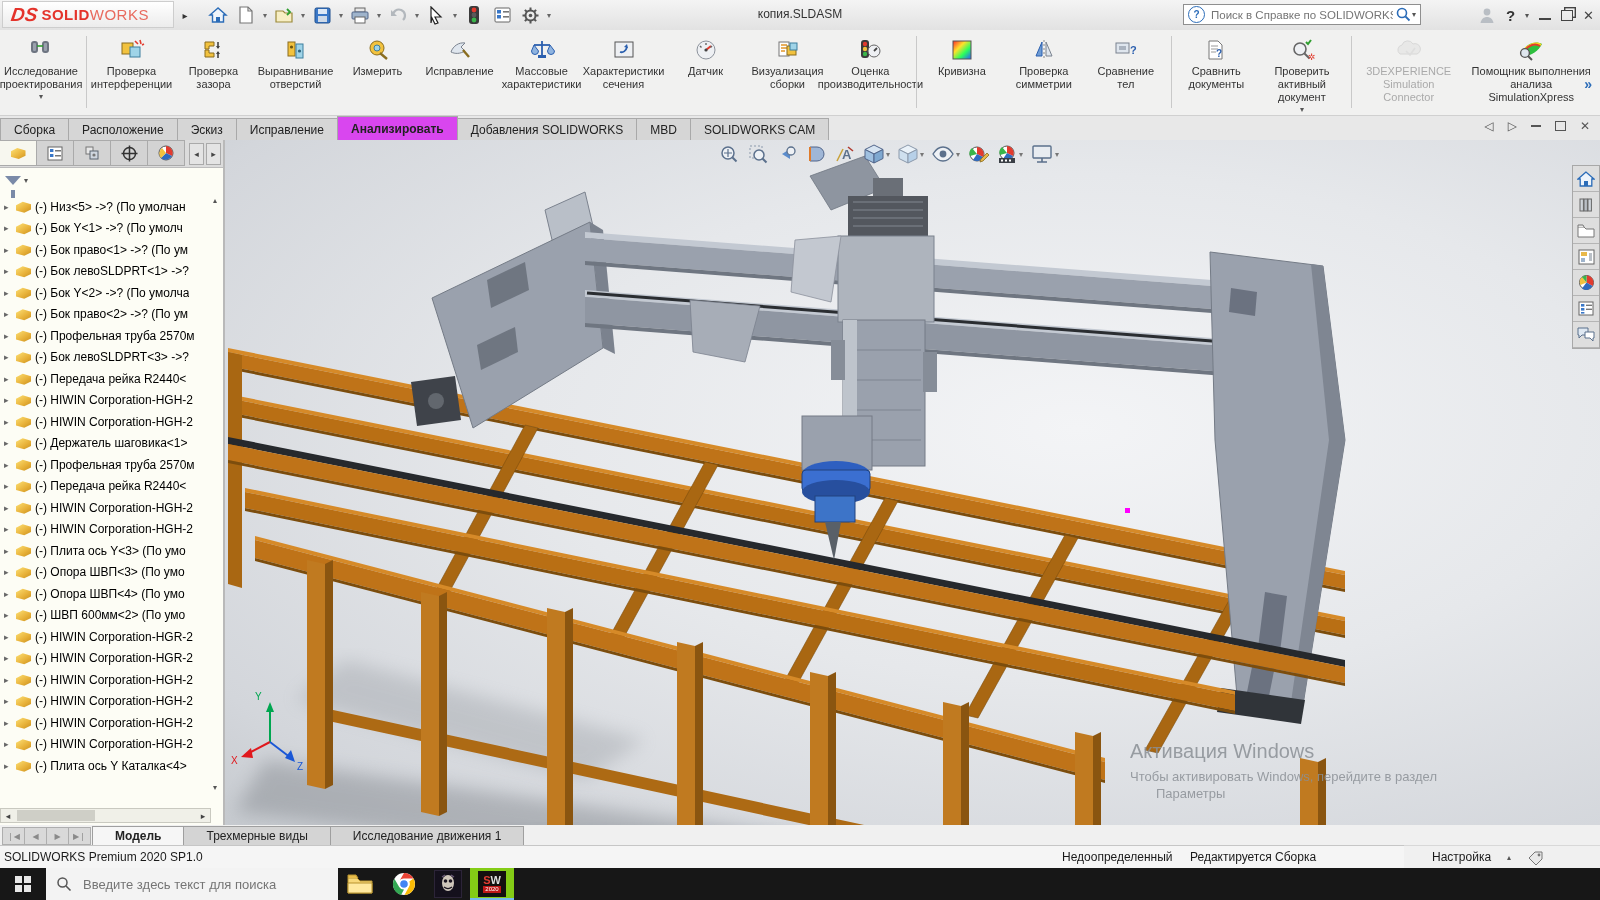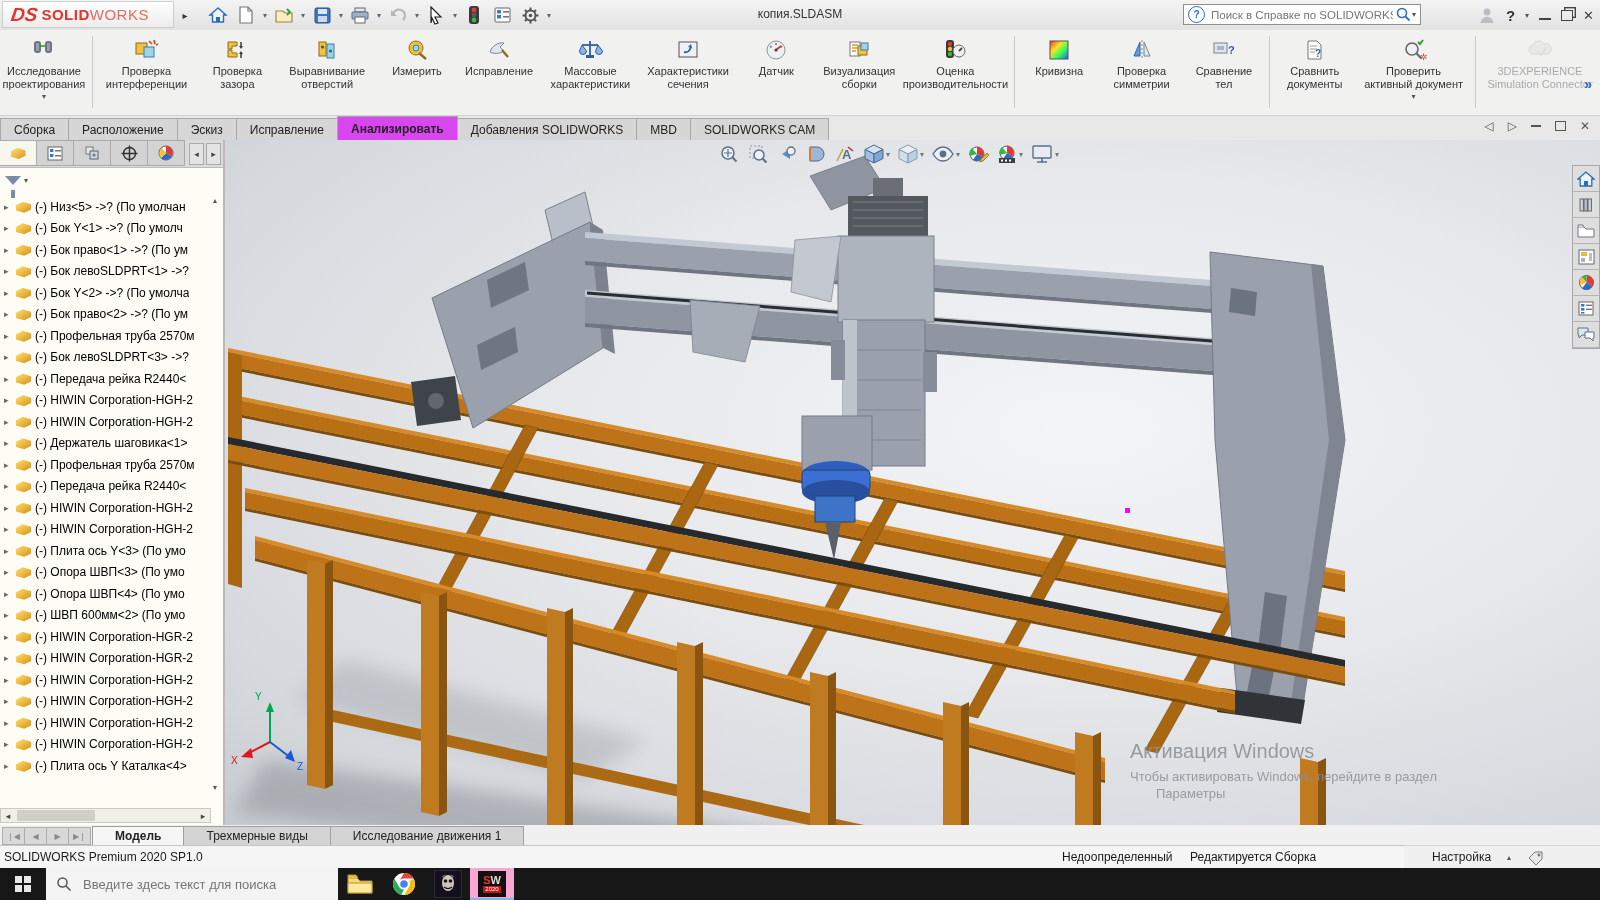--- a/index.html
+++ b/index.html
@@ -112,21 +112,21 @@
   .sb-set .tri{font-size:8px;color:#555;}
   
   .taskbar{position:absolute;left:0;top:868px;width:1600px;height:32px;background:#171717;display:flex;align-items:center;}
   .startbtn{width:46px;height:32px;display:flex;align-items:center;justify-content:center;cursor:pointer;}
   .winlogo{display:grid;grid-template-columns:7px 7px;grid-template-rows:7px 7px;gap:1.5px;}
   .winlogo i{background:#e8e8e8;}
   .tb-search{width:292px;height:32px;background:#f3f3f3;display:flex;align-items:center;padding:0 10px;box-sizing:border-box;gap:9px;}
   .tb-search input{border:none;outline:none;background:transparent;font-size:13px;color:#14532d;width:230px;
     font-family:Liberation Sans, sans-serif;}
   .tb-app{width:44px;height:32px;display:flex;align-items:center;justify-content:center;cursor:pointer;}
-  .tb-app.active{background:#f9a8d4;box-shadow:inset 0 -2px 0 #76b9ed;}
+  .tb-app.active{background:#84cc16;box-shadow:inset 0 -2px 0 #76b9ed;}
   .swicon{width:28px;height:26px;background:#13100f;display:flex;flex-direction:column;align-items:center;justify-content:center;}
   .swicon .sw{font-size:11px;font-weight:bold;line-height:11px;}
   .swicon .sw b{color:#e03c31;}
   .swicon .sw span{color:#dcdcdc;}
   .swicon .yr{font-size:6px;color:#fff;background:#c01818;padding:0 2px;line-height:7px;}
   .gameicon{width:26px;height:26px;background:#14101c;border:1px solid #2c2438;display:flex;align-items:center;justify-content:center;}
 </style>
 </head>
 <body>
 
@@ -430,20 +430,32 @@
     </div>
     <div class="rsep"></div>
     <div class="rbtn disabled" style="max-width:110px">
       <div class="ricon">
           <svg width="26" height="24" viewBox="0 0 26 24">
             <path d="M4 16a5 5 0 0 1 2-9 6 6 0 0 1 11-1 5 5 0 0 1 4 10z" fill="#d8d8d8" stroke="#aaa"></path>
             <path d="M10 13l4 4 5-7" fill="none" stroke="#bbb" stroke-width="1.6"></path>
           </svg>
         </div>
       <div class="rlabel">3DEXPERIENCE Simulation Connector</div>
+    </div>
+    <div class="rbtn" style="max-width:150px">
+      <div class="ricon">
+          <svg width="28" height="24" viewBox="0 0 28 24">
+            <path d="M4 16C8 6 18 2 25 6c-3 6-10 12-18 12z" fill="#2fbf3f"></path>
+            <path d="M6 14C10 7 18 4 24 7" fill="none" stroke="#ffd21e" stroke-width="2.4"></path>
+            <path d="M8 12C12 7 18 5 23 8" fill="none" stroke="#e23b2e" stroke-width="2"></path>
+            <circle cx="8" cy="15" r="4.4" fill="#dfe6ee" stroke="#555" stroke-width="1.4"></circle>
+            <path d="M11 18l4 4" stroke="#555" stroke-width="2"></path>
+          </svg>
+        </div>
+      <div class="rlabel">Помощник выполнения анализа SimulationXpress</div>
     </div>
     <div class="ribbon-overflow">»</div>
   </div>
 
   <div class="cmdtabs">
     <div class="ctab">Сборка</div>
     <div class="ctab">Расположение</div>
     <div class="ctab">Эскиз</div>
     <div class="ctab">Исправление</div>
     <div class="ctab active">Анализировать</div>

